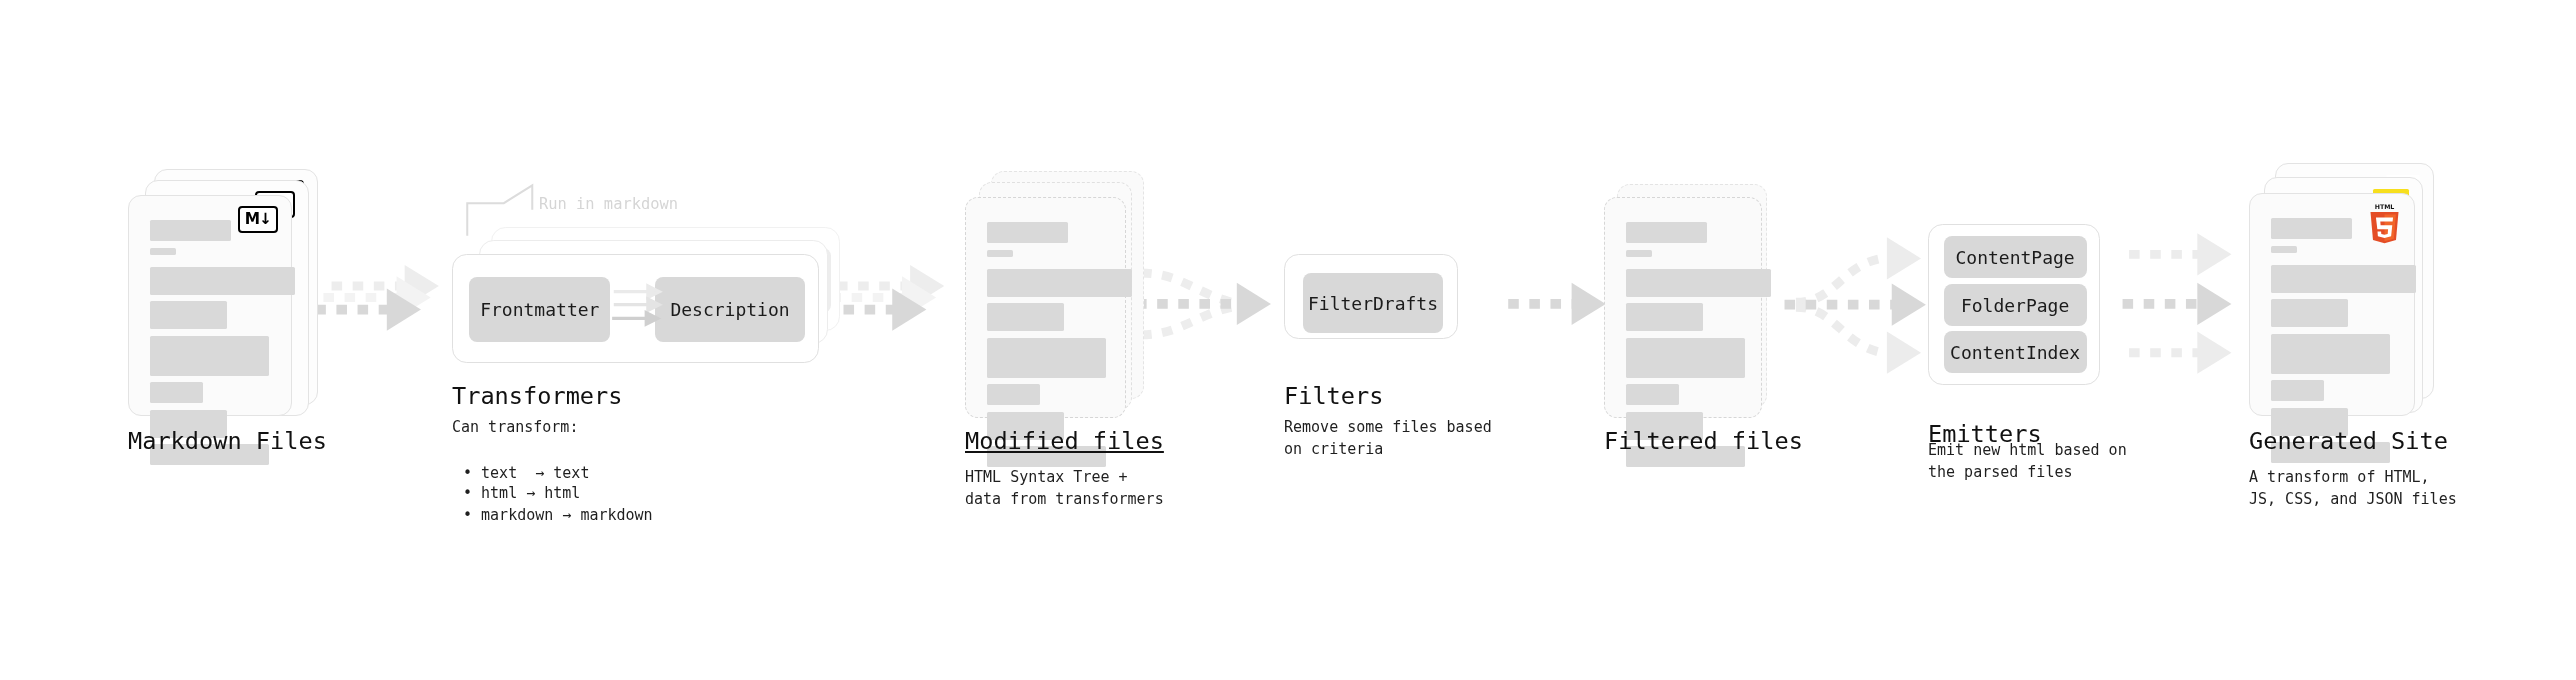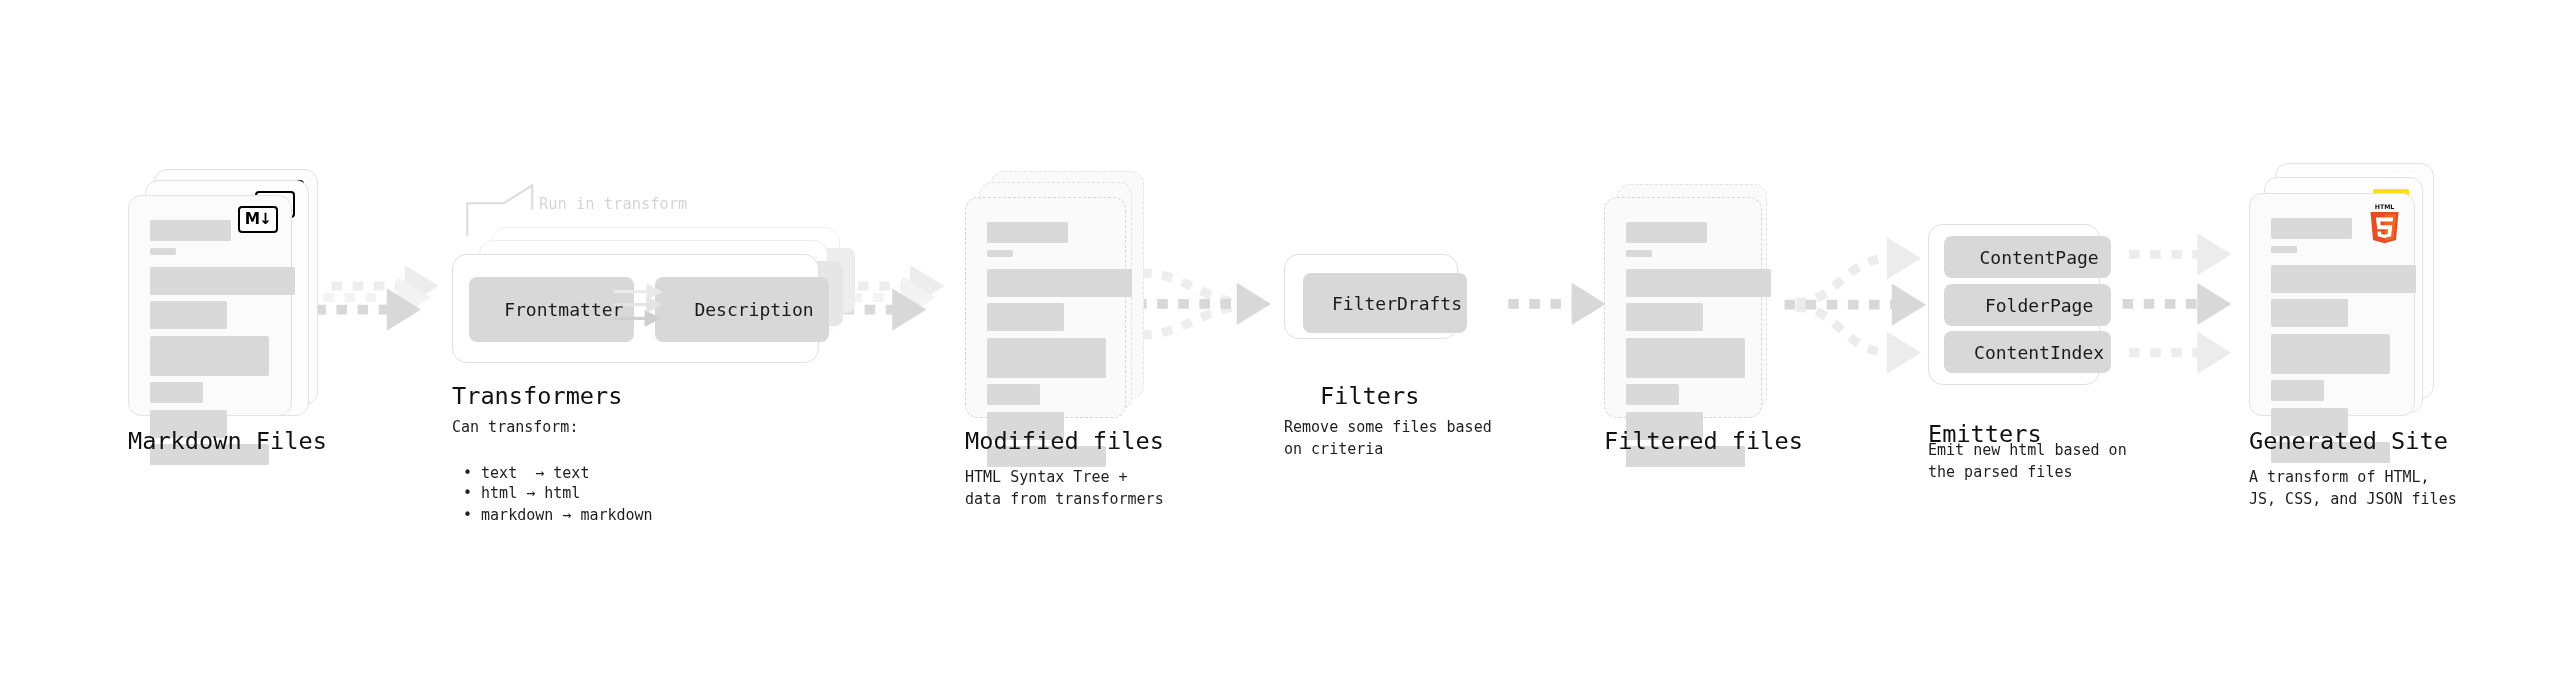--- a/index.html
+++ b/index.html
@@ -65,21 +65,20 @@
     background:#ffffff;
     box-sizing:border-box;
   }
   .chip{
     position:absolute;
     background:#d8d8d8;
     border-radius:8.1px;
     display:flex;align-items:center;justify-content:center;
     font-size:18px;color:#1b1b1b;
     white-space:nowrap;
-    padding-left:24px;
   }
 
   
   .title{
     position:absolute;
     font-size:23.6px;
     letter-spacing:0px;
     color:#111;
     white-space:nowrap;
   }
@@ -254,51 +253,51 @@
       <g stroke="#e4e4e4" stroke-width="4" fill="#e4e4e4">
         <line x1="198" y1="61" x2="240" y2="61"></line>
           <path d="M240,54 L254,61 L240,68 Z"></path>
       </g>
       <g stroke="#cfcfcf" stroke-width="4" fill="#cfcfcf">
         <line x1="196" y1="78" x2="238" y2="78"></line>
           <path d="M238,71 L252,78 L238,85 Z"></path>
       </g>
     </svg>
   </div>
-  <div class="annot" style="left:539px;top:195px;">Run in transform</div>
+  <div class="annot" style="left:539px;top:195px;">Run in markdown</div>
   <div class="title" style="left:452px;top:382px;">Transformers</div>
   <div class="sub" style="left:452px;top:416px;">Can transform:</div>
   <div class="sub" style="left:463px;top:438px;margin-top:24px;">• text  → text</div>
   <div class="sub" style="left:463px;top:460px;margin-top:44px;">• markdown → markdown</div>
   <div class="sub" style="left:463px;top:482px;">• html → html</div>
 
   <div class="card dashed" style="left:991px;top:171px;width:153px;height:228px;border-color:#e4e4e4;"></div>
   <div class="card dashed" style="left:979px;top:182px;width:153px;height:228px;border-color:#e0e0e0;"></div>
   <div class="card dashed" style="left:965px;top:197px;width:161px;height:221px;">
     <div class="bars">
         <div class="bar" style="width: 81px; height: 21px;"></div>
         <div class="bar" style="width: 26px; height: 7.3px; margin-bottom: 11.4px;"></div>
         <div class="bar" style="width: 145px; height: 28px;"></div>
         <div class="bar" style="width: 77px; height: 28px;"></div>
         <div class="bar" style="width: 119px; height: 40px;"></div>
         <div class="bar" style="width: 53px; height: 21px;"></div>
         <div class="bar" style="width: 77px; height: 28px;"></div>
         <div class="bar" style="width: 119px; height: 21px;"></div>
       </div>
   </div>
-  <div class="title" style="left:965px;top:427px;">Modified files</div>
+  <div class="title" style="left:965px;top:427px;text-decoration:underline;">Modified files</div>
   <div class="sub" style="left:965px;top:466px;">HTML Syntax Tree +
 data from transformers</div>
 
   <div class="module" style="left:1284px;top:254px;width:174px;height:85px;">
     <div class="chip" style="left:18px;top:18px;width:140px;height:60px;">
       <span>FilterDrafts</span>
     </div>
   </div>
-  <div class="title" style="left:1284px;top:382px;margin-left:36px;">Filters</div>
+  <div class="title" style="left:1284px;top:382px;">Filters</div>
   <div class="sub" style="left:1284px;top:416px;">Remove some files based
 on criteria</div>
 
   <div class="card dashed" style="left:1617px;top:184px;width:150px;height:224px;border-color:#e4e4e4;"></div>
   <div class="card dashed" style="left:1604px;top:197px;width:158px;height:221px;">
     <div class="bars">
         <div class="bar" style="width: 81px; height: 21px;"></div>
         <div class="bar" style="width: 26px; height: 7.3px; margin-bottom: 11.4px;"></div>
         <div class="bar" style="width: 145px; height: 28px;"></div>
         <div class="bar" style="width: 77px; height: 28px;"></div>

